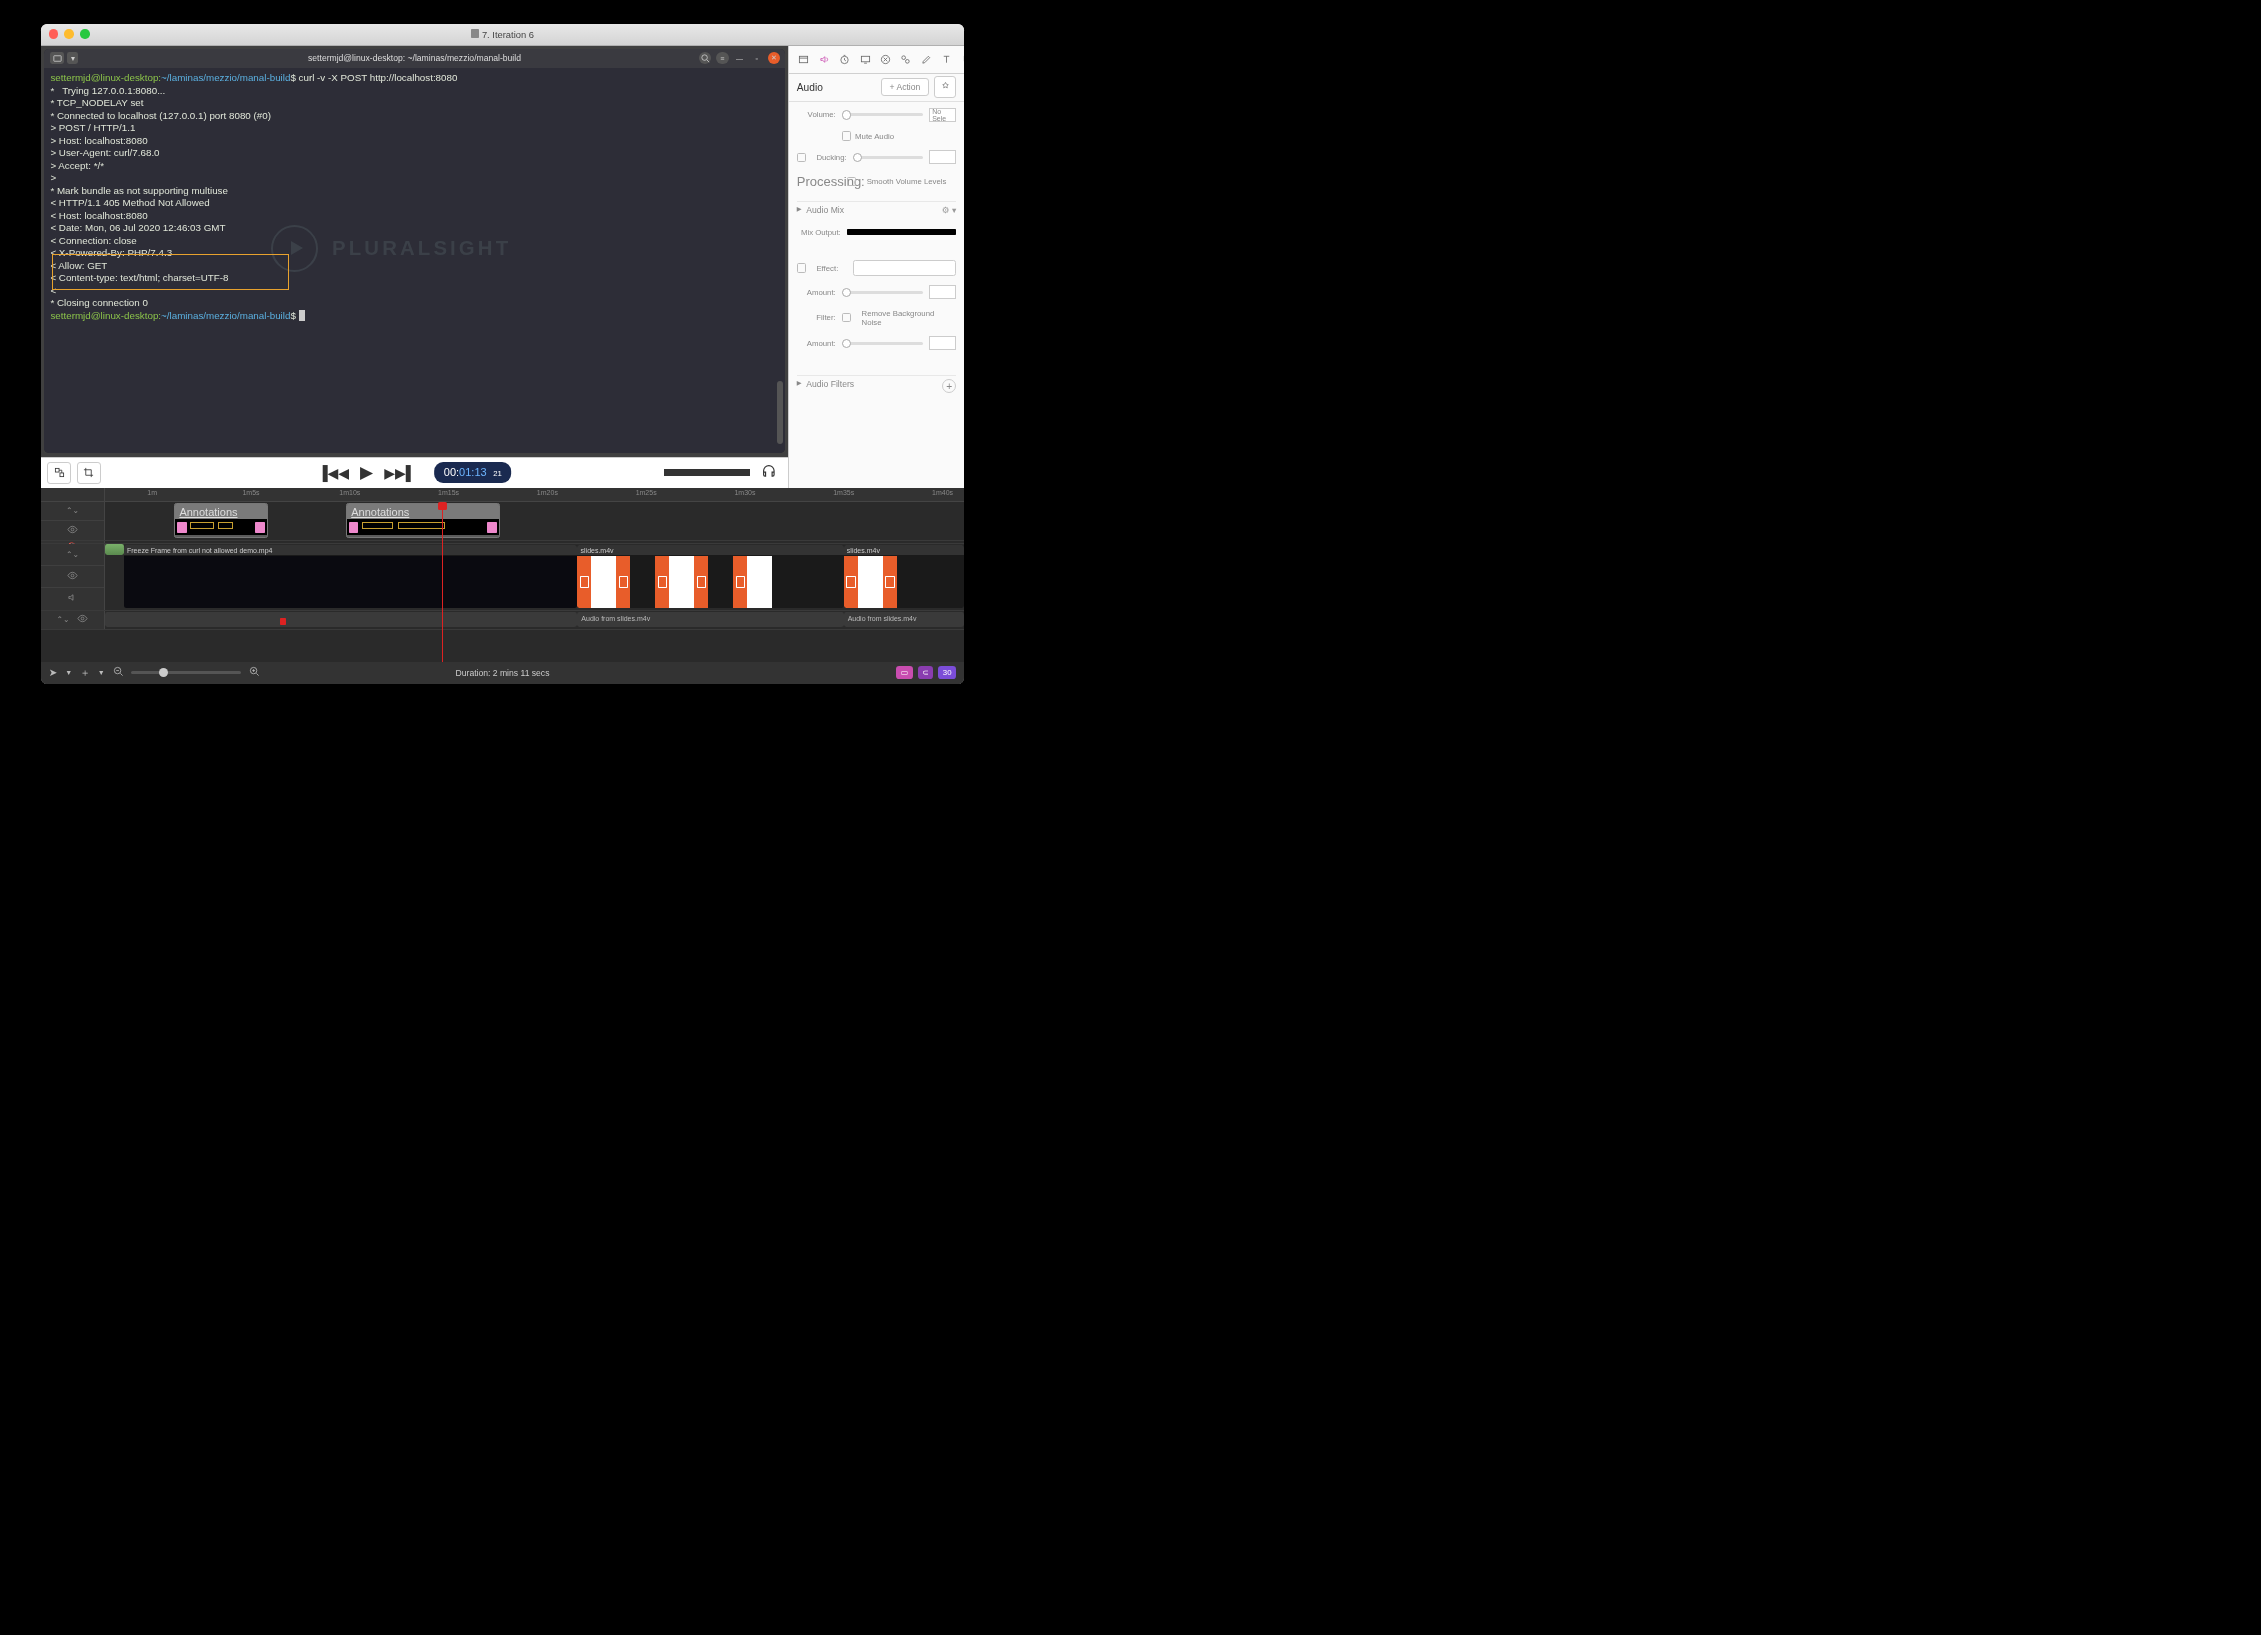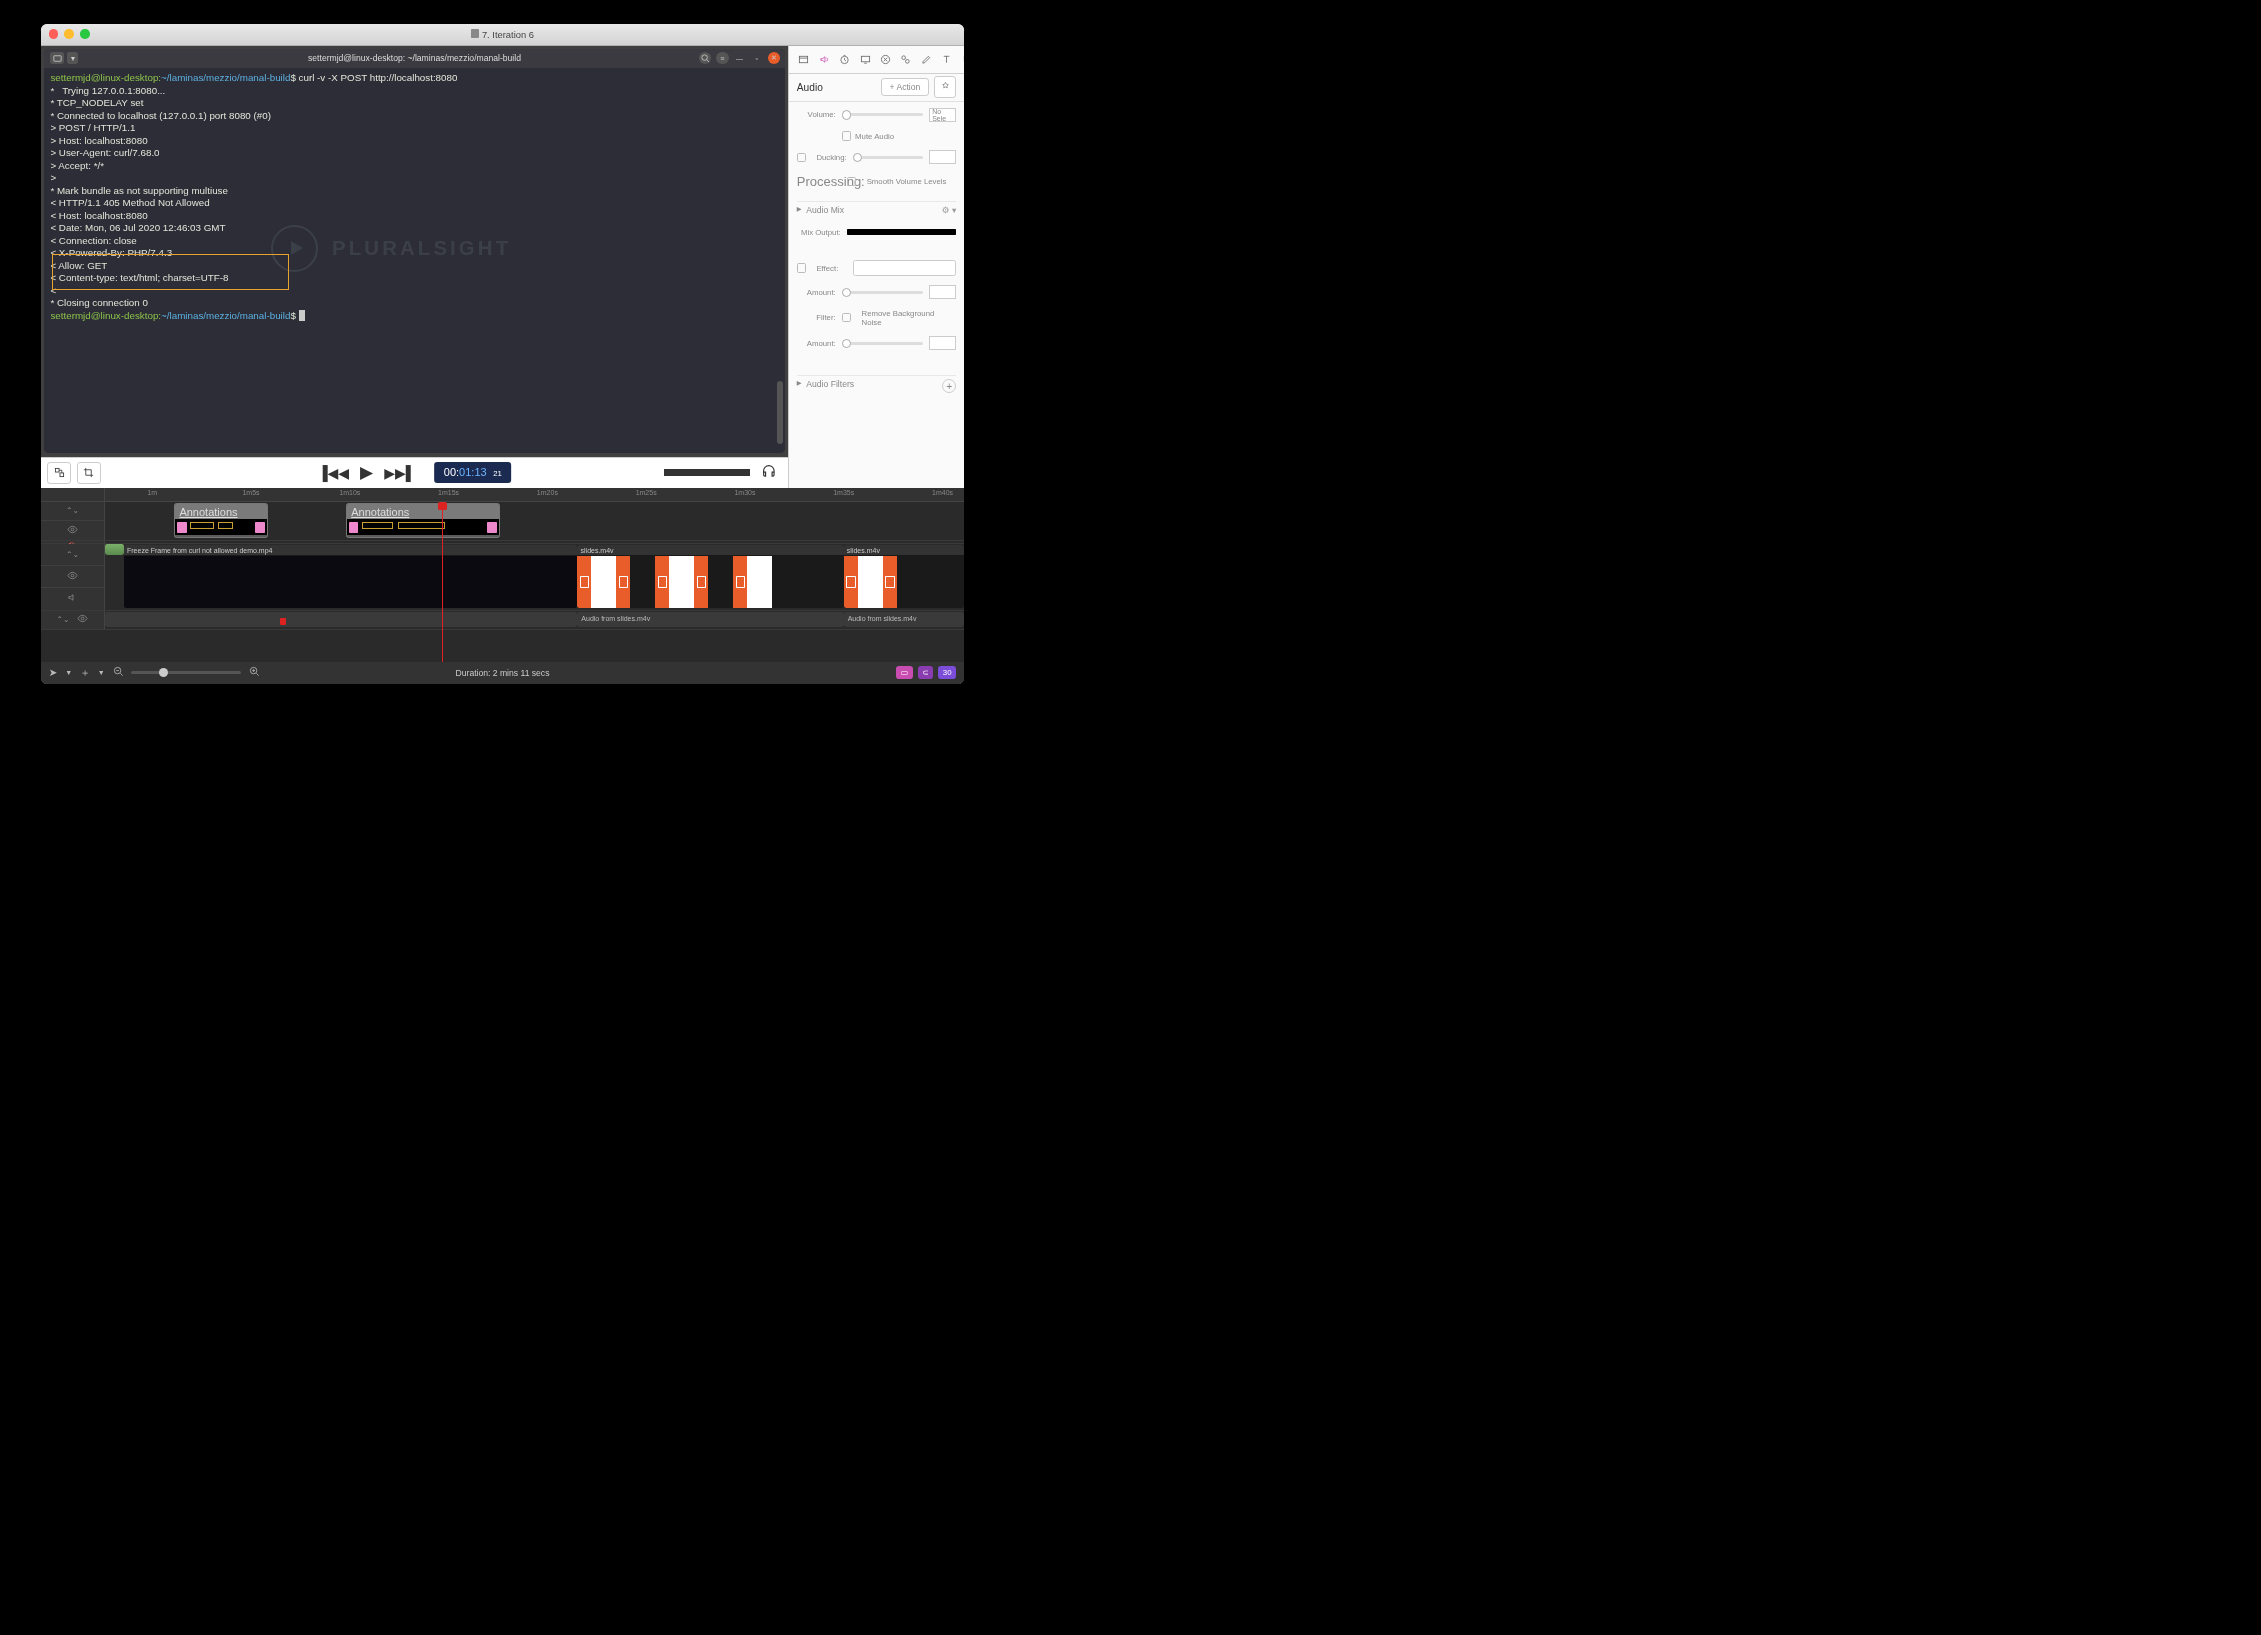--- a/index.html
+++ b/index.html
@@ -34,21 +34,21 @@
 .term-body .wm .pcircle{width:47px;height:47px;border:2.4px solid #3d434b;border-radius:50%;display:flex;align-items:center;justify-content:center;}
 .term-body .wm .ptri{width:0;height:0;border-left:12.5px solid #3d434b;border-top:7.8px solid transparent;border-bottom:7.8px solid transparent;margin-left:3.9px;}
 .highlight-box{position:absolute;border:1.6px solid #e8a22e;pointer-events:none;}
 .term-line{white-space:pre;}
 .cursor{display:inline-block;width:6.3px;height:11px;background:#ccc;vertical-align:-1.6px;}
 .term-scrollbar{position:absolute;right:1.6px;top:313px;width:6.3px;height:63px;background:#555;border-radius:3.1px;}
 
 .playbar{height:31px;background:#fff;border-top:0.8px solid #ccc;display:flex;align-items:center;padding:0 6.3px;gap:6.3px;position:relative;}
 .playbar .btn{width:23.5px;height:22px;border:0.8px solid #ccc;border-radius:3.1px;display:flex;align-items:center;justify-content:center;background:#fff;font-size:11px;color:#333;}
 .playbar .transport{position:absolute;left:50%;transform:translateX(-50%);display:flex;align-items:center;gap:11px;}
-.playbar .tc{background:#1a2a50;color:#fff;padding:3.9px 9.4px;font-family:ui-monospace,monospace;font-size:11px;border-radius:3px;margin-left:7.8px;}
+.playbar .tc{background:#1a2a50;color:#fff;padding:3.9px 9.4px;font-family:ui-monospace,monospace;font-size:11px;border-radius:9px;margin-left:7.8px;}
 .playbar .tc .hl{color:#6db5ff;}
 .playbar .tc .sm{font-size:7.8px;}
 .playbar .aubar{position:absolute;right:38px;width:86px;height:6.3px;background:#333;}
 .playbar .hp{position:absolute;right:11px;font-size:14px;color:#333;}
 
 .right-toolbar{height:28px;border-bottom:0.8px solid #d0d0d0;display:flex;align-items:center;gap:9.4px;padding:0 9.4px;color:#666;}
 .right-toolbar .ric{width:14px;height:14px;display:flex;align-items:center;justify-content:center;font-size:11px;}
 .right-head{height:28px;display:flex;align-items:center;padding:0 7.8px;gap:4.7px;border-bottom:0.8px solid #e0e0e0;}
 .right-head .title{flex:1;font-size:10.2px;color:#333;}
 .right-head .actbtn{border:0.8px solid #ccc;border-radius:3.1px;padding:3.1px 7.8px;font-size:8.6px;color:#888;background:#fff;}

